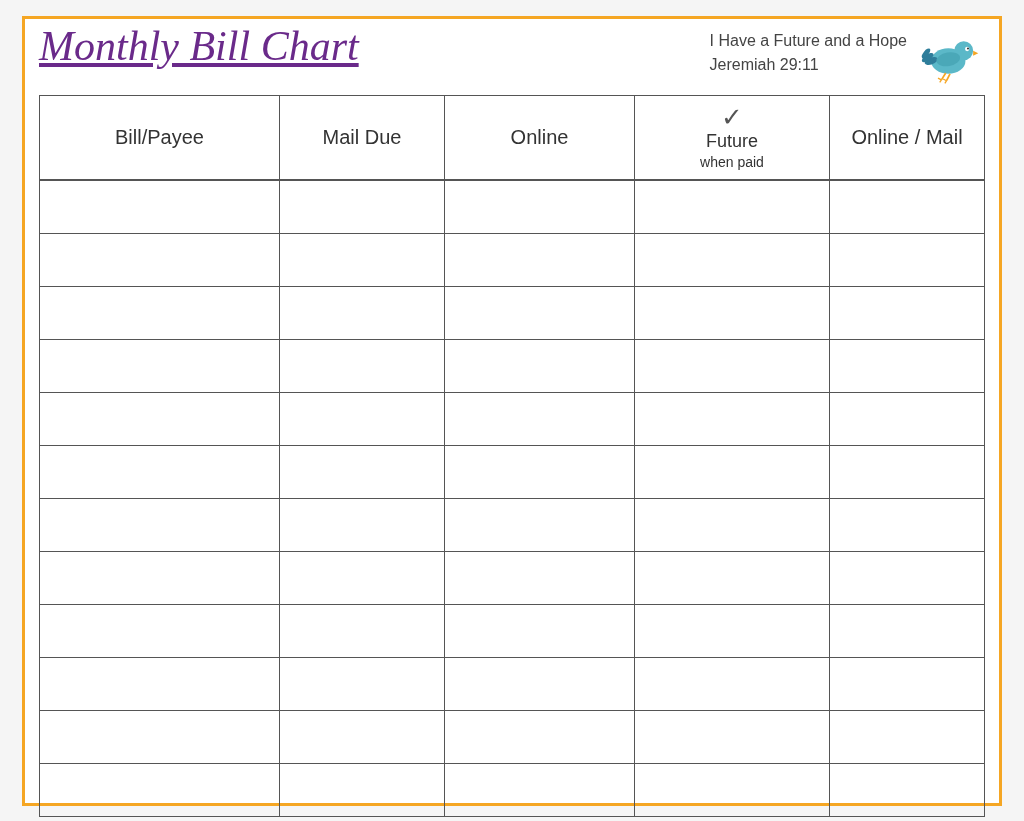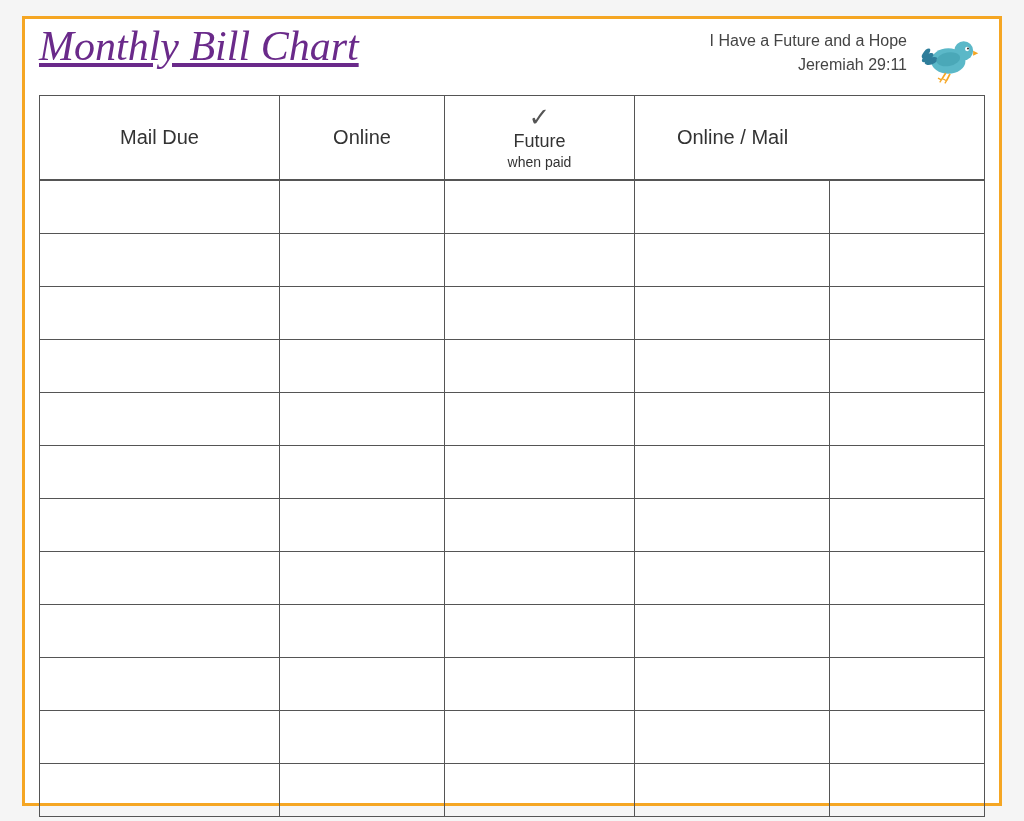--- a/index.html
+++ b/index.html
@@ -41,21 +41,21 @@
       line-height: 1.1;
     }
 
     .header-right {
       display: flex;
       align-items: flex-start;
       gap: 8px;
     }
 
     .scripture {
-      text-align: right;
+      text-align: left;
       font-size: 16px;
       color: #444;
       line-height: 1.5;
       margin-top: 6px;
     }
 
     
     .bird-container {
       width: 70px;
       height: 60px;
@@ -169,20 +169,23 @@
           <line x1="36" y1="65" x2="34" y2="68" stroke="#f5a623" stroke-width="1.5"></line>
         </svg>
       </div>
     </div>
   </div>
 
   <div class="table-wrapper">
 
     <div class="table-header">
       <div class="th">
+        <span>Bill/Payee</span>
+      </div>
+      <div class="th">
         <span>Mail Due</span>
       </div>
       <div class="th">
         <span>Online</span>
       </div>
       <div class="th check-col">
         <span class="check-mark">✓</span>
         <span style="font-size:18px;">Future</span>
         <span style="font-size:14px;">when paid</span>
       </div>

